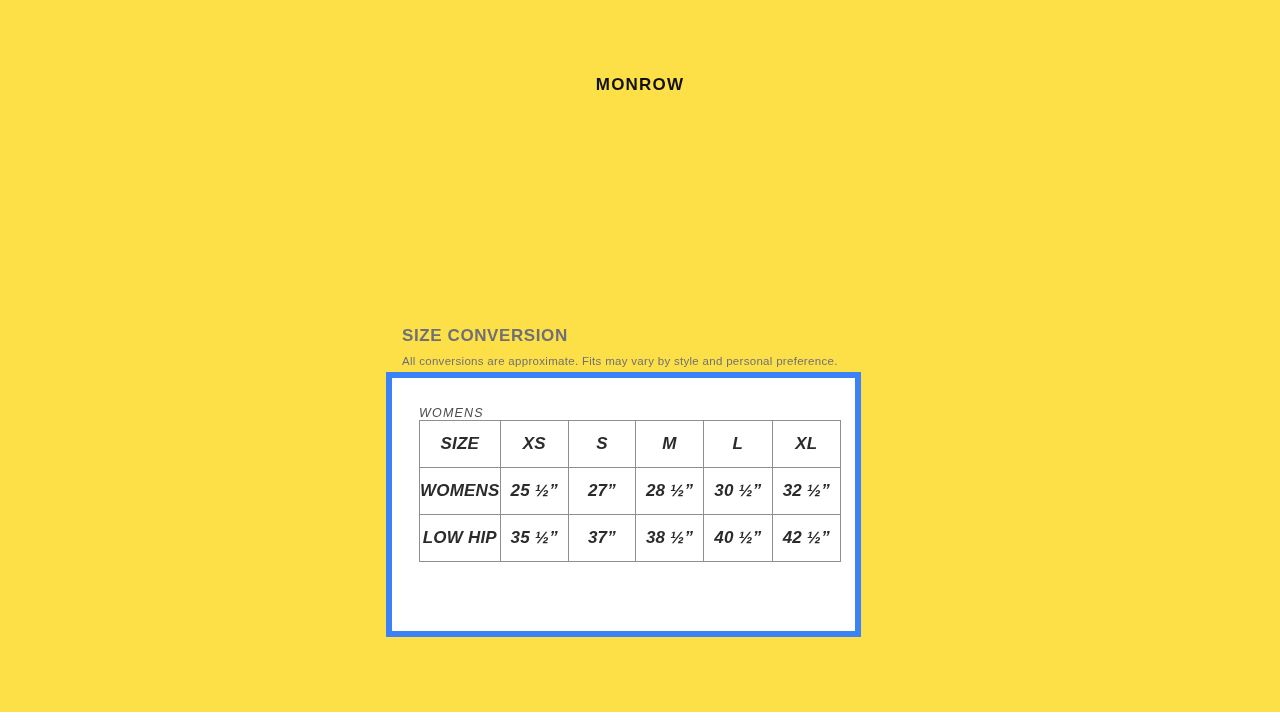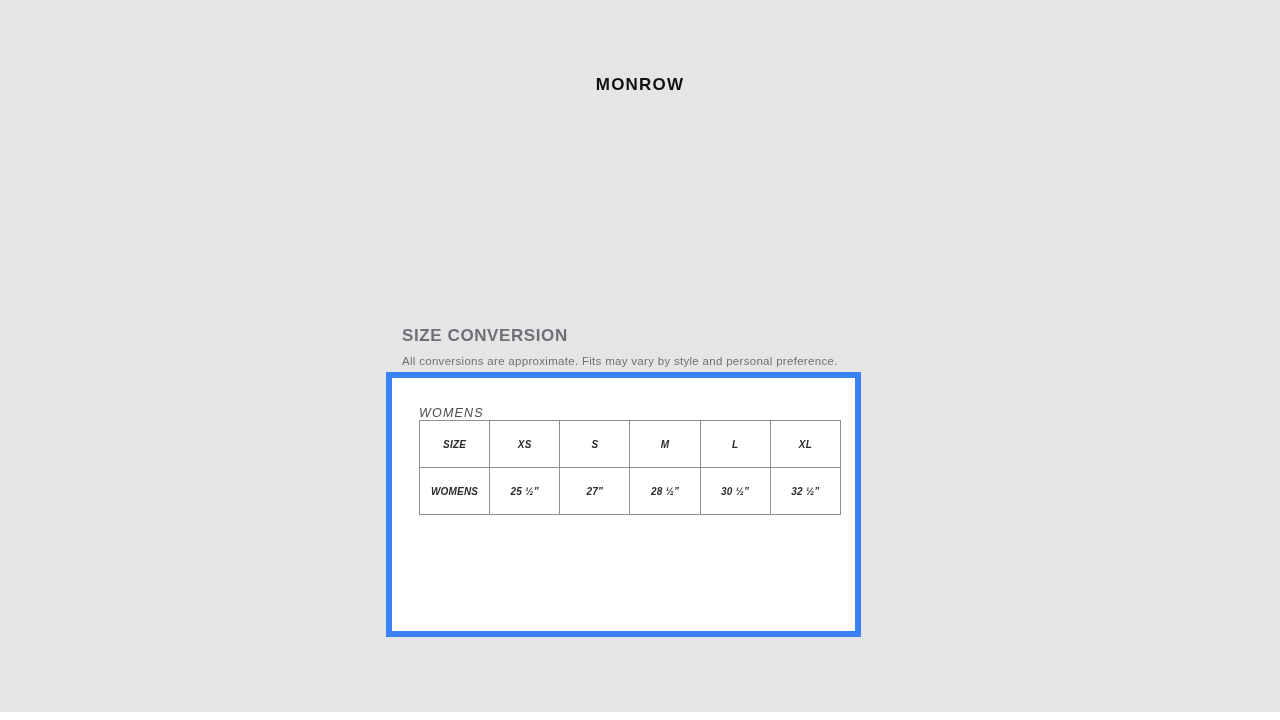--- a/index.html
+++ b/index.html
@@ -3,21 +3,21 @@
 <meta charset="utf-8">
 <style>
   * { margin: 0; padding: 0; box-sizing: border-box; }
   html, body {
     width: 1280px;
     height: 720px;
     background: #ffffff;
     overflow: hidden;
     font-family: "Liberation Sans", "DejaVu Sans", sans-serif;
   }
-  .page { position: relative; width: 1280px; height: 712px; background: #e5e5e5; }
+  .page { position: relative; width: 1280px; height: 712px; background: #fde047; }
 
   .site-header {
     position: absolute;
     top: 75px;
     left: 0;
     width: 100%;
     text-align: center;
   }
   .brand-logo {
     display: inline-block;
@@ -70,21 +70,21 @@
     width: 422px;
     border-collapse: collapse;
   }
   table.size-table th,
   table.size-table td {
     border: 1px solid #8f8f8f;
     width: 70px;
     height: 47px;
     text-align: center;
     vertical-align: middle;
-    font-size: 10px;
+    font-size: 17px;
     font-weight: bold;
     color: #2b2b2b;
     letter-spacing: 0.2px;
     white-space: nowrap;
   }
 </style>
 </head>
 <body>
 
 <div class="page">
@@ -113,17 +113,25 @@
         </thead>
       <tbody>
           <tr>
             <td>WOMENS</td>
             <td>25 ½”</td>
             <td>27”</td>
             <td>28 ½”</td>
             <td>30 ½”</td>
             <td>32 ½”</td>
           </tr>
+          <tr>
+            <td>LOW HIP</td>
+            <td>35 ½”</td>
+            <td>37”</td>
+            <td>38 ½”</td>
+            <td>40 ½”</td>
+            <td>42 ½”</td>
+          </tr>
         </tbody>
     </table>
   </section>
 
 </div>
 
 </body></html>

